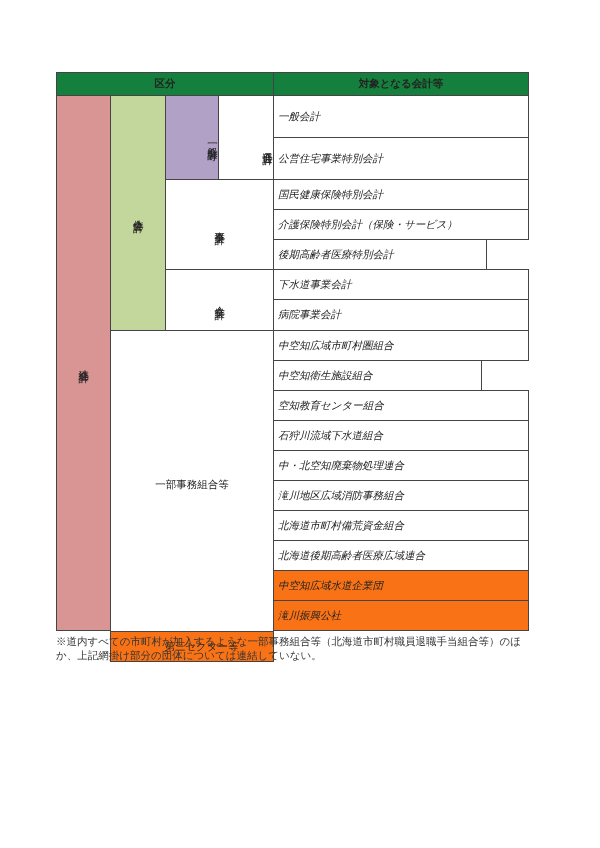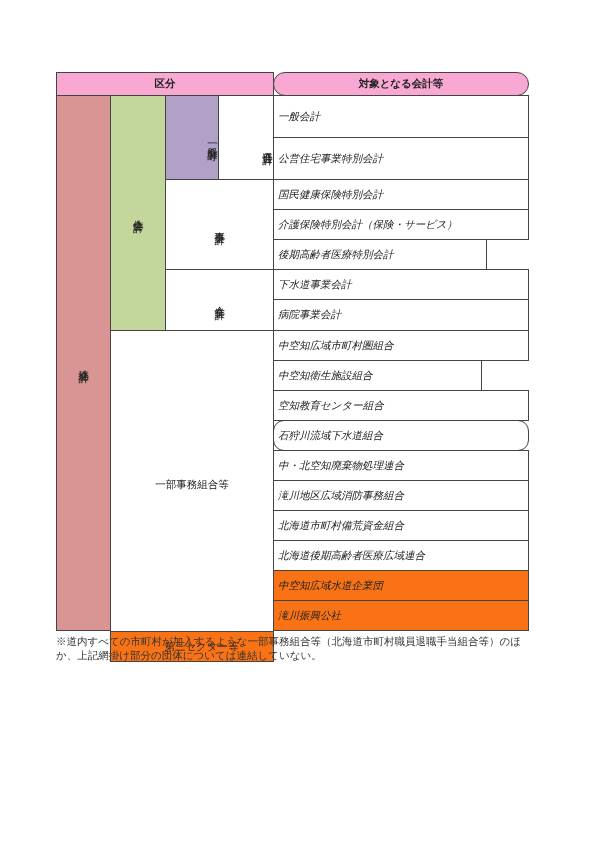--- a/index.html
+++ b/index.html
@@ -1,54 +1,54 @@
 <!DOCTYPE html>
 <html><head>
 <meta charset="utf-8">
 <style>
   html,body{margin:0;padding:0;background:#fff;}
   body{width:600px;height:848px;position:relative;font-family:"DejaVu Sans",sans-serif;color:#222;}
   .c{position:absolute;box-sizing:border-box;border:1px solid #444;display:flex;align-items:center;justify-content:center;font-size:10.5px;}
   .v{writing-mode:vertical-rl;text-orientation:upright;letter-spacing:1px;line-height:1.1;}
   .top{align-items:flex-start;padding-top:6px;}
   .r{justify-content:flex-start;padding-left:4px;font-style:italic;}
-  .hdr{background:#f9a8d4;font-weight:bold;}
+  .hdr{background:#15803d;font-weight:bold;}
   .pink{background:#d99594;}
   .green{background:#c3d69b;}
   .purple{background:#b2a1c7;}
   .gray{background:#f97316;}
   .note{position:absolute;left:56px;top:634px;width:480px;font-family:"DejaVu Serif",serif;font-size:10.5px;line-height:14px;color:#333;}
 </style>
 </head>
 <body>
 
 <div>
   <div class="c hdr" style="left:56px;top:72px;width:218px;height:24px;">区分</div>
-  <div class="c hdr" style="left:273px;top:72px;width:256px;height:24px;border-radius:12px;">対象となる会計等</div>
+  <div class="c hdr" style="left:273px;top:72px;width:256px;height:24px;">対象となる会計等</div>
 
   <div class="c pink v" style="left:56px;top:95px;width:55px;height:536px;">連結会計</div>
   <div class="c green v" style="left:110px;top:95px;width:56px;height:236px;">全体会計</div>
   <div class="c purple v top" style="left:165px;top:95px;width:54px;height:85px;">一般会計等</div>
   <div class="c v top" style="left:218px;top:95px;width:56px;height:85px;padding-top:14px;">普通会計</div>
   <div class="c v" style="left:165px;top:179px;width:109px;height:91px;">事業会計</div>
   <div class="c v" style="left:165px;top:269px;width:109px;height:62px;">企業会計</div>
   <div class="c" style="left:110px;top:330px;width:164px;height:309px;">一部事務組合等</div>
   <div class="c gray" style="left:110px;top:631px;width:164px;height:31px;padding-left:19px;">第三セクター等</div>
 
   <div class="c r" style="left:273px;top:95px;width:256px;height:43px;">一般会計</div>
   <div class="c r" style="left:273px;top:137px;width:256px;height:43px;">公営住宅事業特別会計</div>
   <div class="c r" style="left:273px;top:179px;width:256px;height:31px;">国民健康保険特別会計</div>
   <div class="c r" style="left:273px;top:209px;width:256px;height:31px;">介護保険特別会計（保険・サービス）</div>
   <div class="c r" style="left:273px;top:239px;width:214px;height:31px;">後期高齢者医療特別会計</div>
   <div class="c r" style="left:273px;top:269px;width:256px;height:31px;">下水道事業会計</div>
   <div class="c r" style="left:273px;top:299px;width:256px;height:32px;">病院事業会計</div>
   <div class="c r" style="left:273px;top:330px;width:256px;height:31px;">中空知広域市町村圏組合</div>
   <div class="c r" style="left:273px;top:360px;width:209px;height:31px;">中空知衛生施設組合</div>
   <div class="c r" style="left:273px;top:390px;width:256px;height:31px;">空知教育センター組合</div>
-  <div class="c r" style="left:273px;top:420px;width:256px;height:31px;border-radius:11px;">石狩川流域下水道組合</div>
+  <div class="c r" style="left:273px;top:420px;width:256px;height:31px;">石狩川流域下水道組合</div>
   <div class="c r" style="left:273px;top:450px;width:256px;height:31px;">中・北空知廃棄物処理連合</div>
   <div class="c r" style="left:273px;top:480px;width:256px;height:31px;">滝川地区広域消防事務組合</div>
   <div class="c r" style="left:273px;top:510px;width:256px;height:31px;">北海道市町村備荒資金組合</div>
   <div class="c r" style="left:273px;top:540px;width:256px;height:31px;">北海道後期高齢者医療広域連合</div>
   <div class="c r gray" style="left:273px;top:570px;width:256px;height:31px;">中空知広域水道企業団</div>
   <div class="c r gray" style="left:273px;top:600px;width:256px;height:31px;">滝川振興公社</div>
 </div>
 
 <div class="note">※道内すべての市町村が加入するような一部事務組合等（北海道市町村職員退職手当組合等）のほか、上記網掛け部分の団体については連結していない。</div>
 

